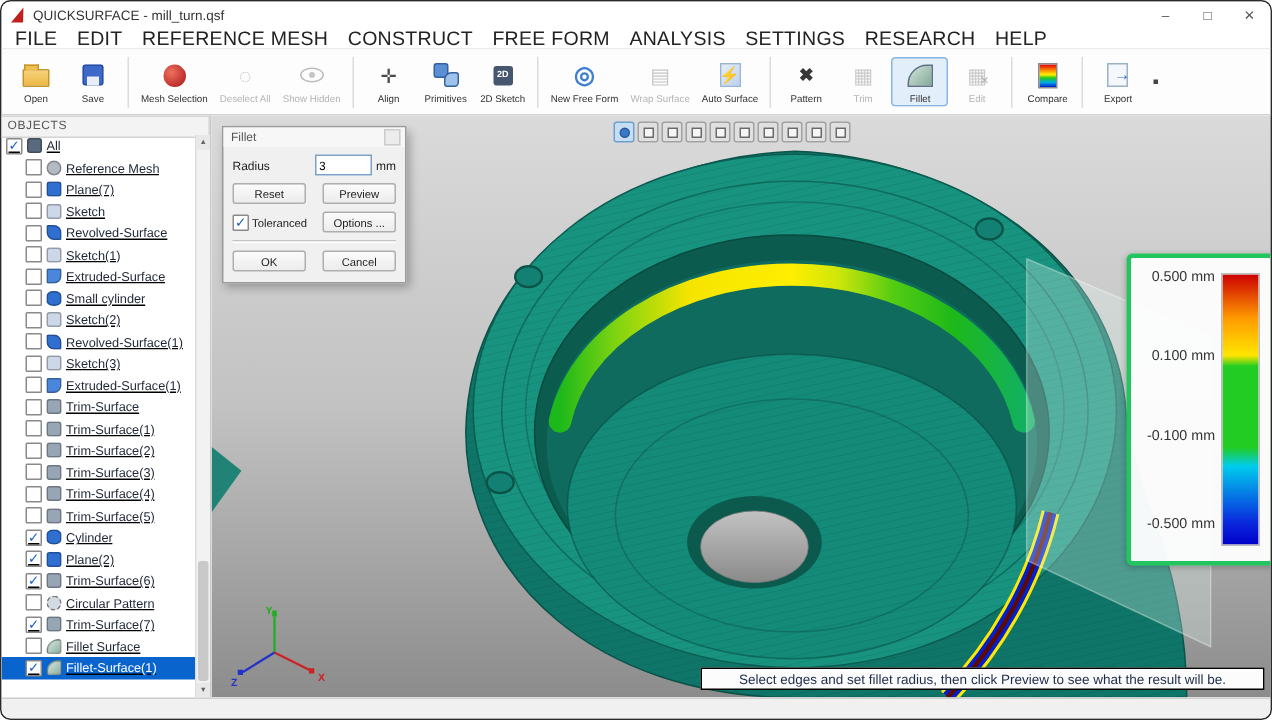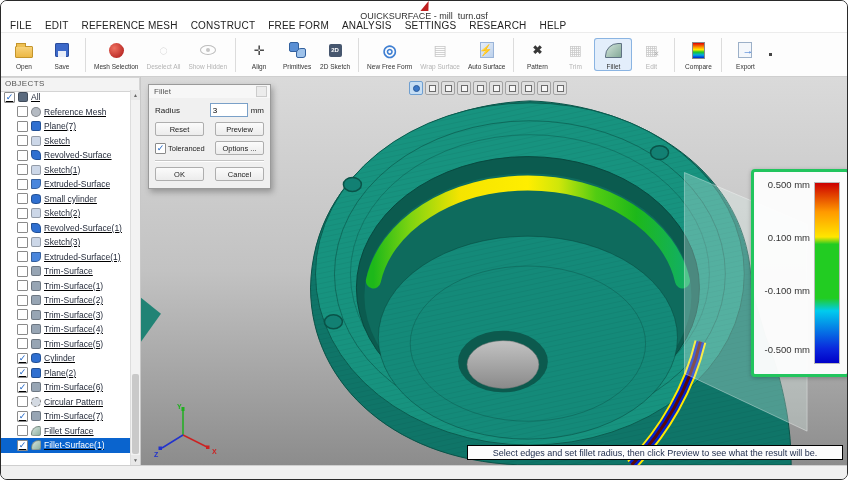--- a/index.html
+++ b/index.html
@@ -1,29 +1,29 @@
 <!DOCTYPE html>
 <html><head>
 <meta charset="utf-8">
 <style>
   html,body{margin:0;padding:0;background:#fff;font-family:"Liberation Sans",sans-serif;}
   #window{position:relative;width:848px;height:480px;background:#fff;border:1px solid #2a2a2a;
           border-radius:7px;overflow:hidden;box-sizing:border-box;}
   
-  #titlebar{position:absolute;left:0;top:0;width:100%;height:18px;display:flex;align-items:center;background:#fff;flex-direction:column;}
+  #titlebar{position:absolute;left:0;top:0;width:100%;height:18px;display:flex;align-items:center;background:#fff;}
   .app-logo{width:0;height:0;border-left:5px solid transparent;border-right:3px solid transparent;
             border-bottom:10px solid #c02020;transform:skewX(-18deg);margin:0 5px 0 8px;}
   #title-text{font-size:9px;color:#333;}
   #win-controls{margin-left:auto;display:flex;height:100%;}
   .win-btn{width:28px;height:100%;display:flex;align-items:center;justify-content:center;
            font-size:9px;color:#555;}
   
   #menubar{position:absolute;left:0;top:18px;width:100%;height:14px;display:flex;align-items:center;
            gap:13px;padding-left:9px;box-sizing:border-box;background:#fff;border-bottom:1px solid #ececec;}
-  .menu-item{font-size:10px;color:#222;letter-spacing:.2px;}
+  .menu-item{font-size:13px;color:#222;letter-spacing:.2px;}
   
   #toolbar{position:absolute;left:0;top:32px;width:100%;height:44px;display:flex;align-items:center;
            padding:0 4px;box-sizing:border-box;background:#fdfdfd;border-bottom:1px solid #cfcfcf;}
   .tb-sep{width:1px;height:34px;background:#dcdcdc;margin:0 4px;flex:none;}
   .tb-btn{display:flex;flex-direction:column;align-items:center;justify-content:center;
           padding:1px 4px;border-radius:3px;flex:none;min-width:30px;}
   .tb-btn.active{background:#e3eefb;box-shadow:inset 0 0 0 1px #8ab4e2;}
   .tb-lb{font-size:6.5px;color:#333;margin-top:2px;white-space:nowrap;}
   .tb-btn.disabled .tb-lb{color:#b4b4b4;}
   .tb-ic{width:24px;height:22px;position:relative;display:flex;align-items:center;justify-content:center;font-size:13px;}

